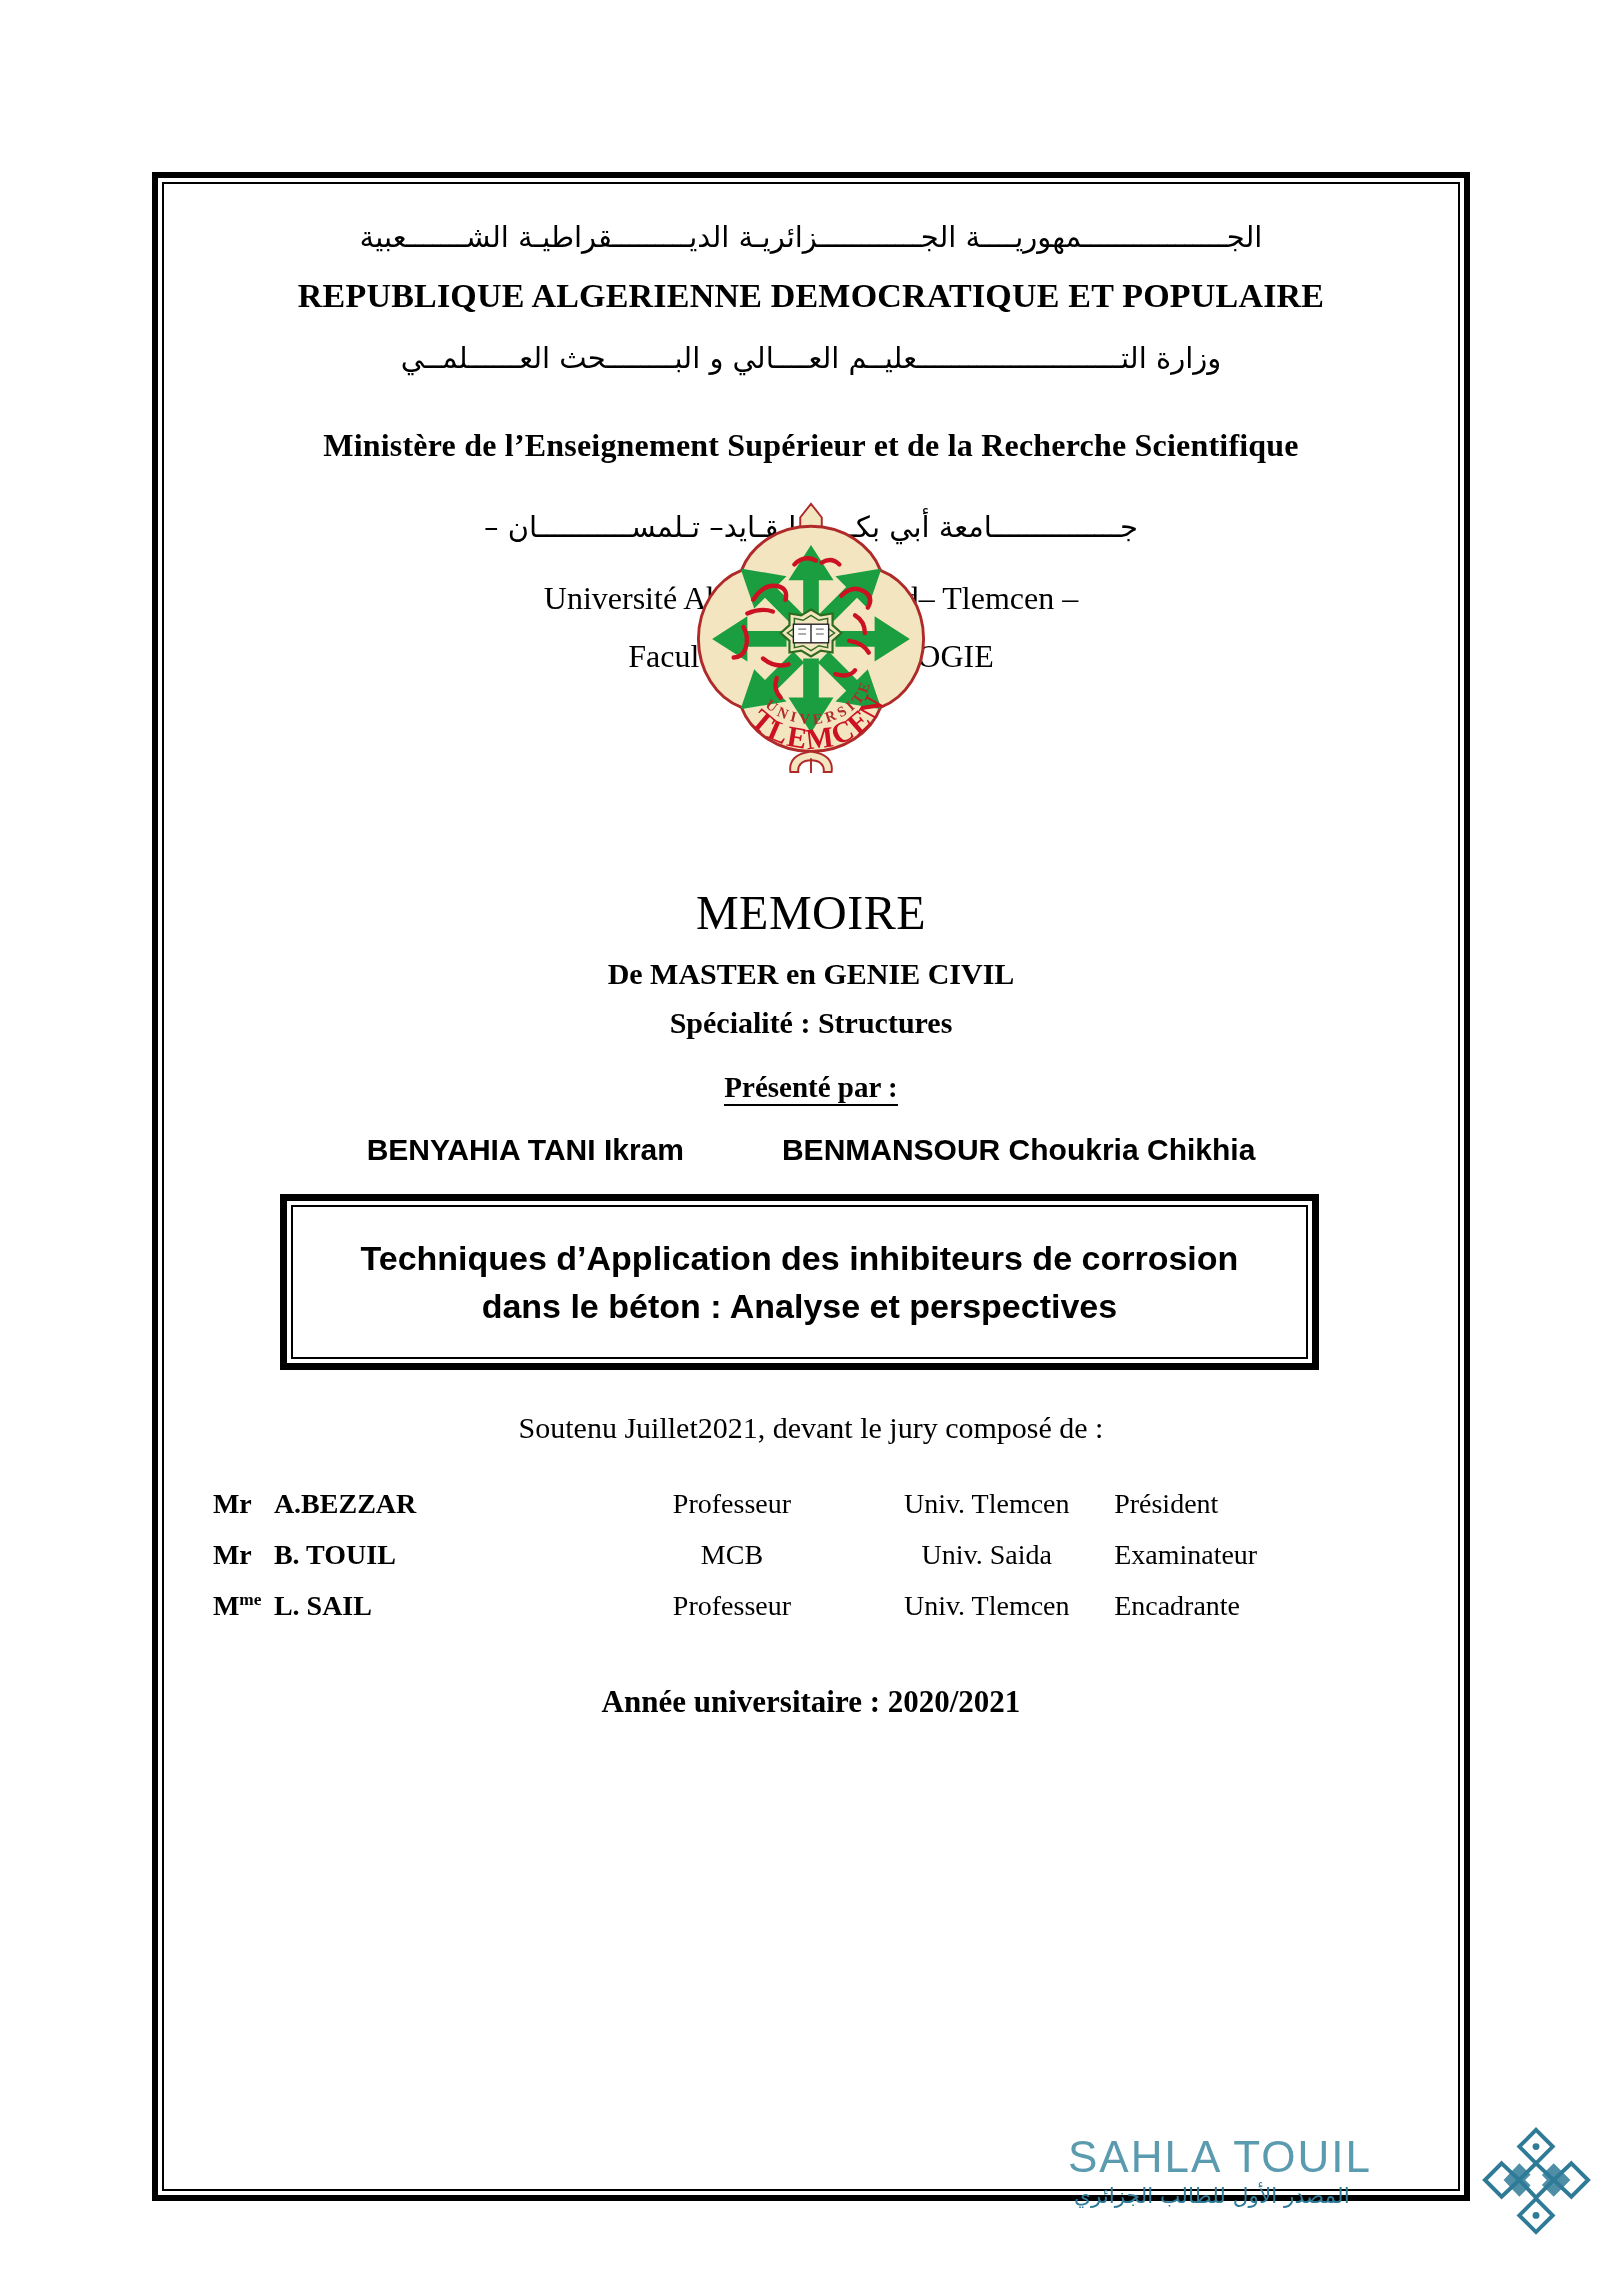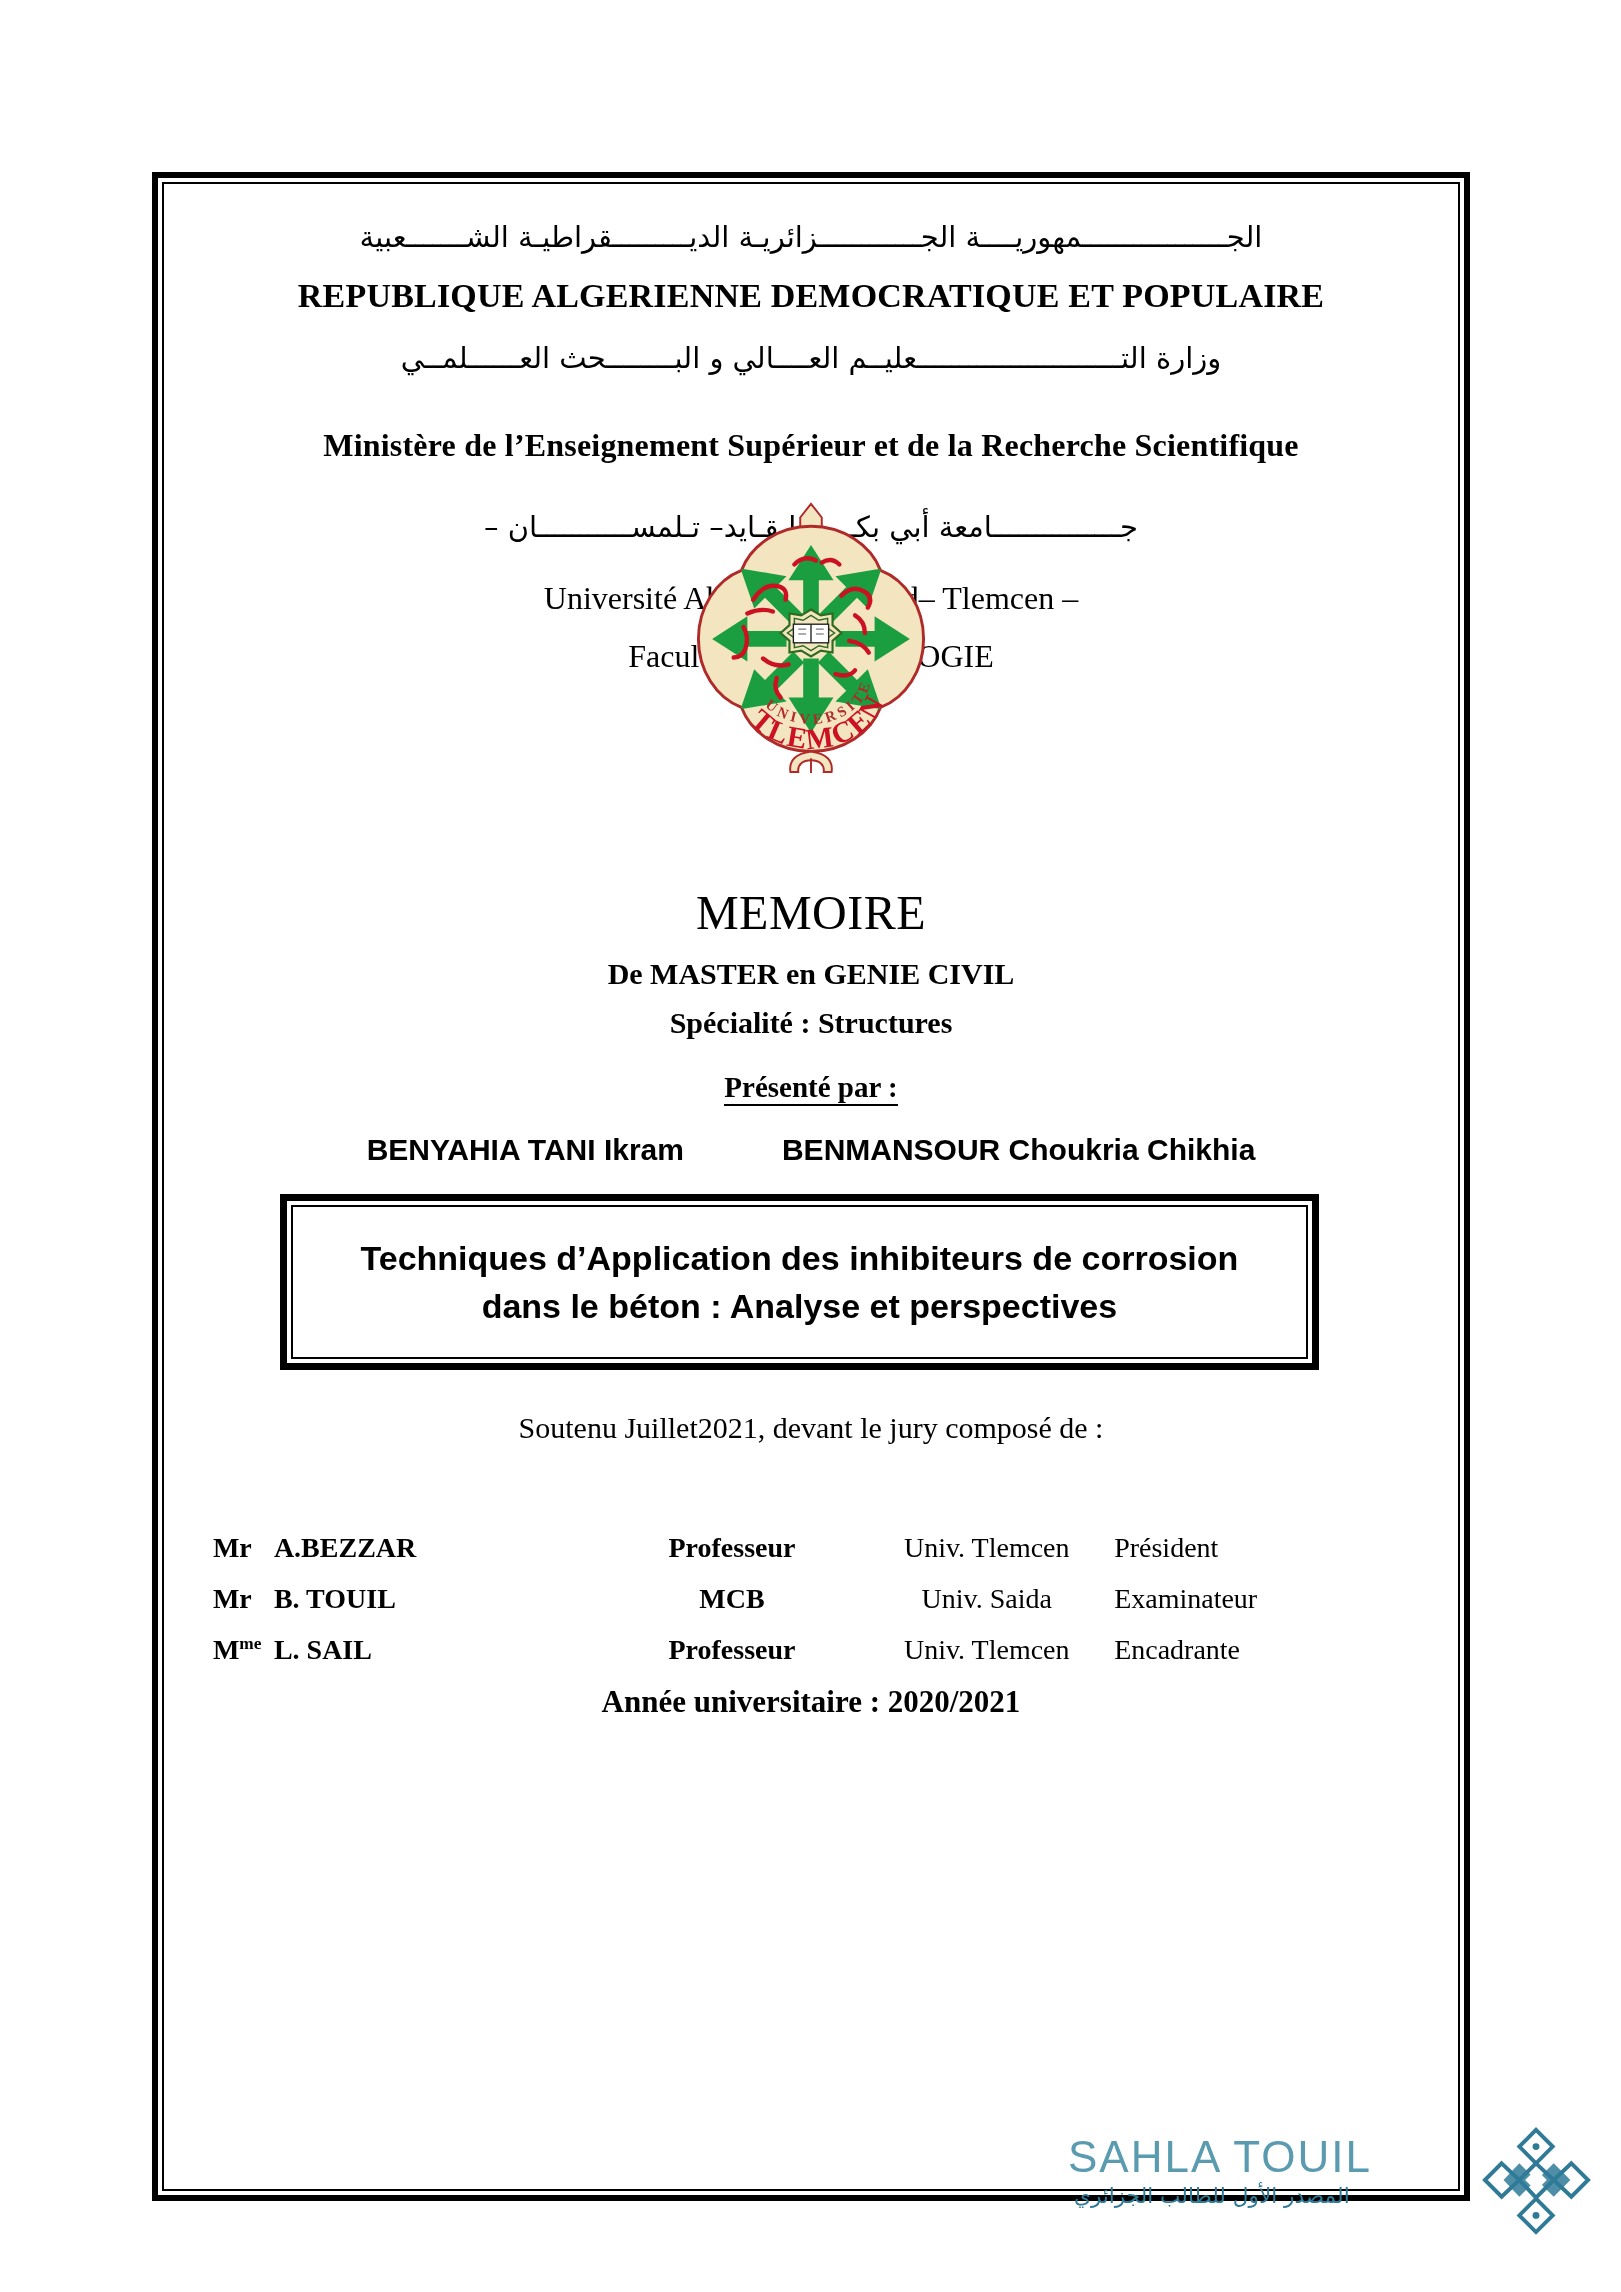--- a/index.html
+++ b/index.html
@@ -196,22 +196,21 @@
     width: 392px;
     text-align: left;
     font-weight: bold;
     white-space: nowrap;
   }
   #jury .col-name .salut { display: inline-block; min-width: 61px; }
   #jury .col-name .salut sup { font-size: 0.62em; vertical-align: super; }
   #jury .col-grade {
     width: 255px;
     text-align: center;
-    font-weight: bold;
-    margin-top: 44px;
+    font-weight: normal;
   }
   #jury .col-univ {
     width: 255px;
     text-align: center;
     font-weight: normal;
   }
   #jury .col-role {
     width: 265px;
     text-align: left;
     font-weight: normal;

